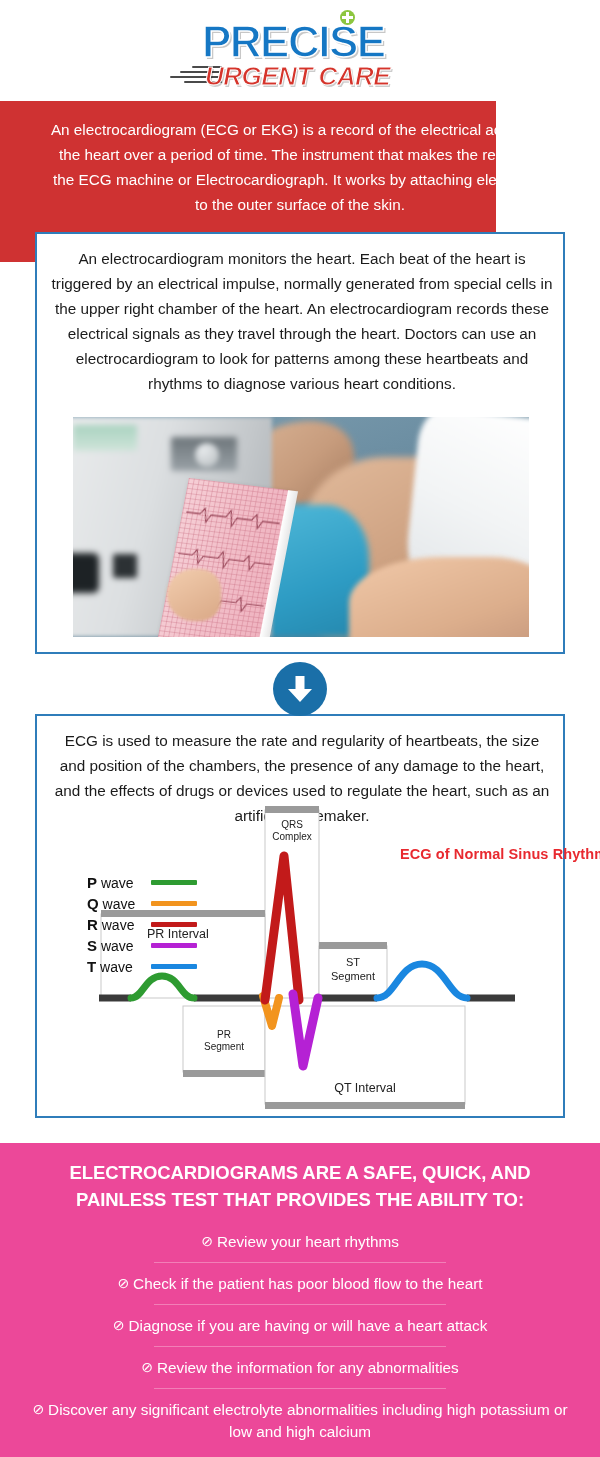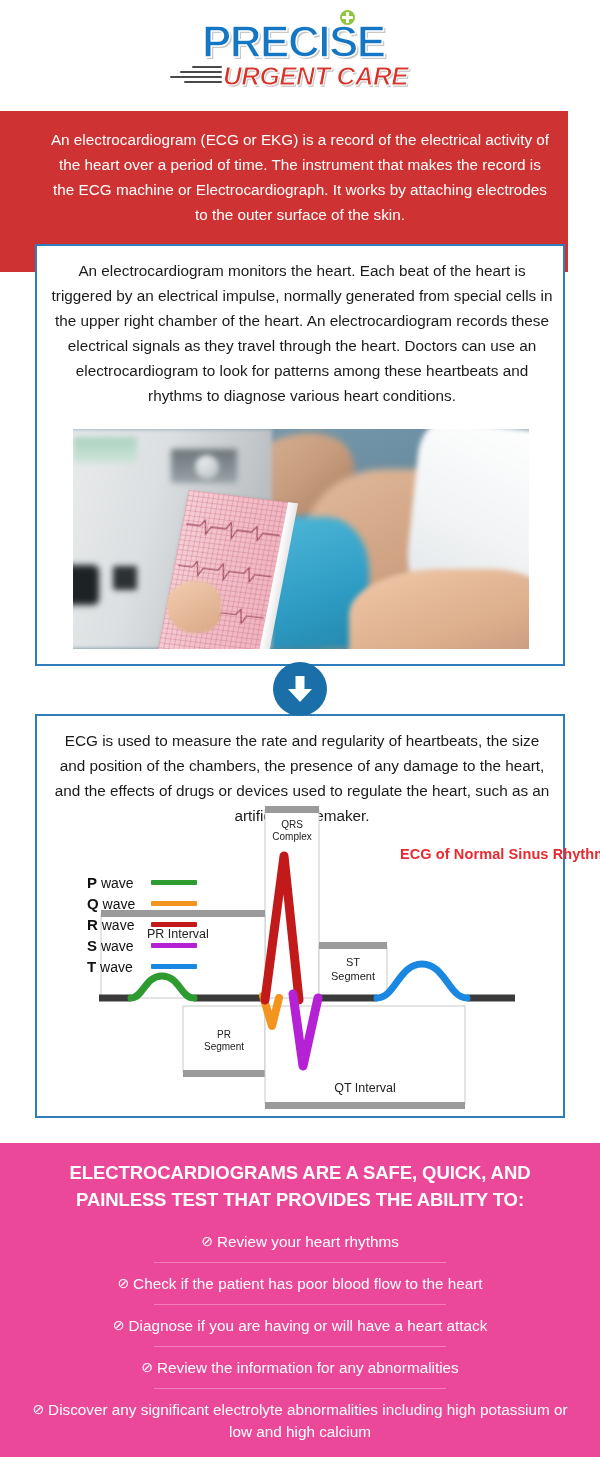--- a/index.html
+++ b/index.html
@@ -36,21 +36,21 @@
     font-size: 44px;
     font-weight: bold;
     letter-spacing: -1.5px;
     color: #1577C4;
     line-height: 1;
     -webkit-text-stroke: 1.5px #ffffff;
     text-shadow: 2px 2px 0 rgba(0,0,0,0.22);
   }
   .logo-urgent {
     position: absolute;
-    left: 53px; top: 55px;
+    left: 35px; top: 55px;
     font-size: 26px;
     font-weight: bold;
     font-style: italic;
     letter-spacing: -0.5px;
     color: #D5342B;
     line-height: 1;
     -webkit-text-stroke: 1px #ffffff;
     text-shadow: 1.5px 1.5px 0 rgba(0,0,0,0.2);
   }
   .logo-cross {
@@ -80,22 +80,22 @@
     border-radius: 1px;
   }
   .speedlines i:nth-child(1){ left: 22px; top: 0px;  width: 30px; }
   .speedlines i:nth-child(2){ left: 10px; top: 5px;  width: 42px; }
   .speedlines i:nth-child(3){ left: 0px;  top: 10px; width: 52px; }
   .speedlines i:nth-child(4){ left: 14px; top: 15px; width: 38px; }
 
   
   .intro-band {
     position: absolute;
-    left: 0; top: 111px;
-    width: 568px; height: 161px;
+    left: 0; top: 101px;
+    width: 496px; height: 161px;
     background: #CF3232;
   }
   .intro-text {
     position: absolute;
     left: 50px; top: 16px;
     width: 500px;
     text-align: center;
     color: #ffffff;
     font-size: 15.3px;
     line-height: 25px;
@@ -103,21 +103,21 @@
   }
 
   
   .card {
     position: absolute;
     background: #ffffff;
     border: 2px solid #2F7DBA;
     box-sizing: border-box;
   }
   #card-monitor {
-    left: 35px; top: 244px;
+    left: 35px; top: 232px;
     width: 530px; height: 422px;
   }
   .card-para {
     position: absolute;
     left: 14px; top: 12px;
     width: 502px;
     text-align: center;
     color: #1b1b1b;
     font-size: 15.3px;
     line-height: 25px;

